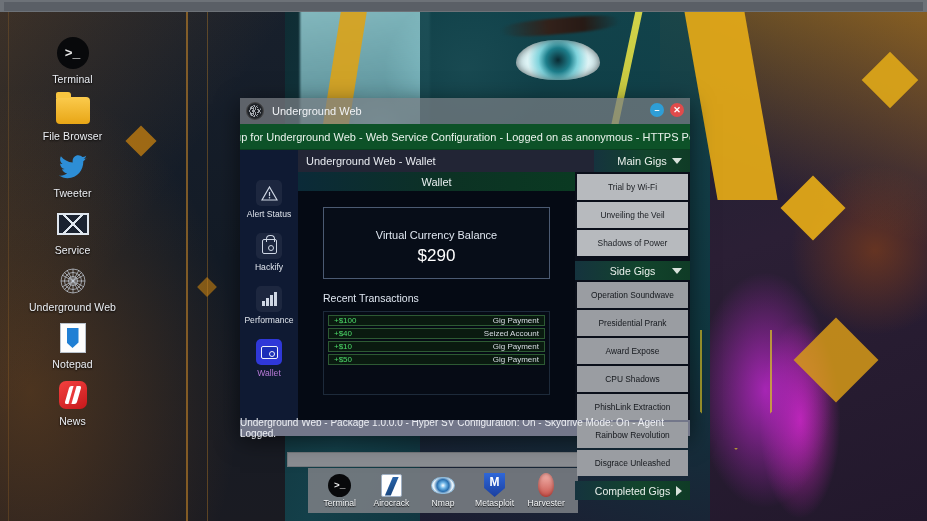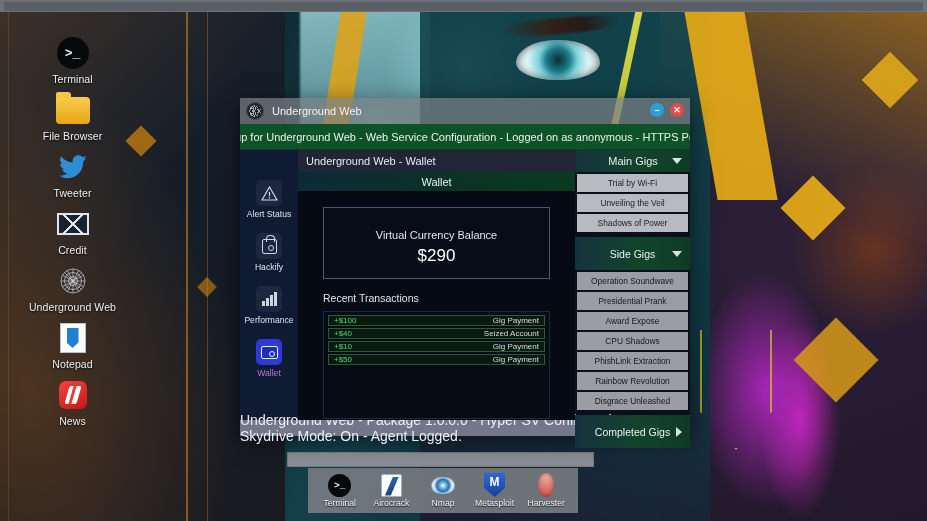--- a/index.html
+++ b/index.html
@@ -142,21 +142,21 @@
   .tb-min{background:#2e9ed6;} .tb-close{background:#e04b4b;}
 
   .marquee { height:26px; background:#0d5228; overflow:hidden; display:flex; align-items:center;
              border-bottom:1px solid #0a3f20;}
   .marquee span{ color:#eaf3ec; font-size:11px; white-space:nowrap; margin-left:-8px; }
 
   .subbar { height:22px; display:flex; }
   .subbar .sb-left { width:58px; background:#0f1a33; }
   .subbar .sb-mid { flex:1; background:#222535; display:flex; align-items:center; padding-left:8px;
                     color:#e7eaf0; font-size:11px; }
-  .subbar .sb-right { width:114px;
+  .subbar .sb-right { width:96px;
     background:linear-gradient(90deg,#15333e 0%,#12442c 55%,#0f3b26 100%);
     display:flex;align-items:center;justify-content:center;position:relative;color:#eaf0ec;font-size:11px;cursor:pointer;}
   .subbar .sb-right .caret{position:absolute;right:8px;width:0;height:0;border-left:5px solid transparent;border-right:5px solid transparent;border-top:6px solid #d9e2dc;}
 
   .body-row { display:flex; height:248px; }
 
   .side-nav { width:58px; background:#0f1a33; padding-top:8px; }
   .nav-item { text-align:center; margin-bottom:14px; cursor:pointer; }
   .nav-item .nbox { width:26px;height:26px;margin:0 auto 3px; border-radius:5px; display:flex;align-items:center;justify-content:center;
                     background:rgba(255,255,255,.06);}
@@ -173,38 +173,38 @@
   .nv-wal{width:17px;height:13px;border:1.5px solid #eef3fa;border-radius:2px;background:#1b2fb8;position:relative;}
   .nv-wal:after{content:"";position:absolute;right:2px;top:4px;width:4px;height:4px;border:1.2px solid #eef3fa;border-radius:50%;}
 
   .content { flex:1; background:#050a14; position:relative; }
   .content-hdr { height:19px; background:linear-gradient(90deg,#0b2a38 0%,#0c3224 55%,#0a3a22 100%);
                  display:flex;align-items:center;justify-content:center;color:#e8eef0;font-size:11px;}
   .bal-card { margin:16px 25px 0; border:1px solid #4b5a72; background:#070d18; padding:21px 0 12px; text-align:center; }
   .bal-card .bl-t{color:#dfe6f0;font-size:11px;margin-bottom:5px;}
   .bal-card .bl-v{color:#ffffff;font-size:17px;}
   .rec-lbl { margin:13px 0 7px 25px; color:#dfe6f0; font-size:10.5px; }
-  .tx-box { margin:0 25px; border:1px solid #1d2a3a; background:#060b15; padding:3px 0 4px; height:108px;}
+  .tx-box { margin:0 25px; border:1px solid #1d2a3a; background:#060b15; padding:3px 0 4px; height:84px;}
   .tx-row { margin:0 4px 2px; height:11px; border:1px solid #2d5a33; background:#0a1a10;
             display:flex;align-items:center;justify-content:space-between;padding:0 5px;cursor:pointer;}
   .tx-amt { color:#4ddc6a; font-size:8px; }
   .tx-desc{ color:#d8dde4; font-size:8px; }
 
   .gigs { width:115px; background:#0a0f1a; }
-  .gig-hdr { height:33px; background:linear-gradient(90deg,#15333e 0%,#12442c 55%,#0f3b26 100%);
+  .gig-hdr { height:19px; background:linear-gradient(90deg,#15333e 0%,#12442c 55%,#0f3b26 100%);
              display:flex;align-items:center;justify-content:center;color:#eaf0ec;font-size:10.5px;position:relative;cursor:pointer;}
   .gig-hdr .caret{position:absolute;right:8px;width:0;height:0;border-left:5px solid transparent;border-right:5px solid transparent;border-top:6px solid #d9e2dc;}
   .gig-hdr .caret-r{position:absolute;right:8px;width:0;height:0;border-top:5px solid transparent;border-bottom:5px solid transparent;border-left:6px solid #d9e2dc;}
-  .gig-item { height:18px; margin:2px 2px 0; background:#9a9da2;
+  .gig-item { height:26px; margin:2px 2px 0; background:#9a9da2;
               display:flex;align-items:center;justify-content:center;color:#15181d;font-size:8.4px;cursor:pointer;}
   .gig-item.main { background:#b7babe; color:#1b1e23; }
   .gig-gap{height:5px;}
 
   .statusbar { height:16px; background:#73778a; display:flex;align-items:center;justify-content:center;
-               color:#edeff4; font-size:14px; }
+               color:#edeff4; font-size:10px; }
 </style>
 </head>
 <body>
 
 <div id="wallpaper">
   <div class="wp-left"></div>
   <div class="wp-mid"></div>
   <div class="wp-right"></div>
   <div class="wp-hair"></div>
   <div class="wp-hoodie"></div>
@@ -250,21 +250,21 @@
           <path d="M29 3.2c-1.1.5-2.2.8-3.4.9 1.2-.8 2.1-2 2.6-3.4-1.2.7-2.4 1.2-3.8 1.4C23.3 1 21.8.3 20.2.3c-3.1 0-5.6 2.6-5.6 5.8 0 .5 0 .9.1 1.3C10 7.2 5.7 4.8 2.9 1.2c-.5.9-.8 2-.8 3.1 0 2 1 3.8 2.5 4.8-.9 0-1.8-.3-2.5-.7 0 2.8 1.9 5.1 4.5 5.7-.5.1-1 .2-1.5.2-.4 0-.7 0-1.1-.1.7 2.3 2.8 4 5.2 4-1.9 1.6-4.3 2.5-6.9 2.5-.5 0-.9 0-1.3-.1 2.5 1.6 5.4 2.6 8.5 2.6 10.2 0 15.8-8.7 15.8-16.2v-.7c1.1-.8 2-1.8 2.7-3z" fill="#2d8ed6"></path>
         </svg>
     </div>
     <div class="lbl">Tweeter</div>
   </div>
 
   <div class="desk-icon">
     <div class="glyph">
         <div class="ic-mail"></div>
       </div>
-    <div class="lbl">Credit</div>
+    <div class="lbl">Service</div>
   </div>
 
   <div class="desk-icon">
     <div class="glyph">
       <svg width="30" height="30" viewBox="0 0 30 30">
         <g stroke="#c9d1dc" stroke-width="0.7" fill="none">
           <circle cx="15" cy="15" r="12"></circle>
             <circle cx="15" cy="15" r="8.5"></circle>
             <circle cx="15" cy="15" r="4.5"></circle>
           <line x1="15" y1="3" x2="15" y2="27"></line>

